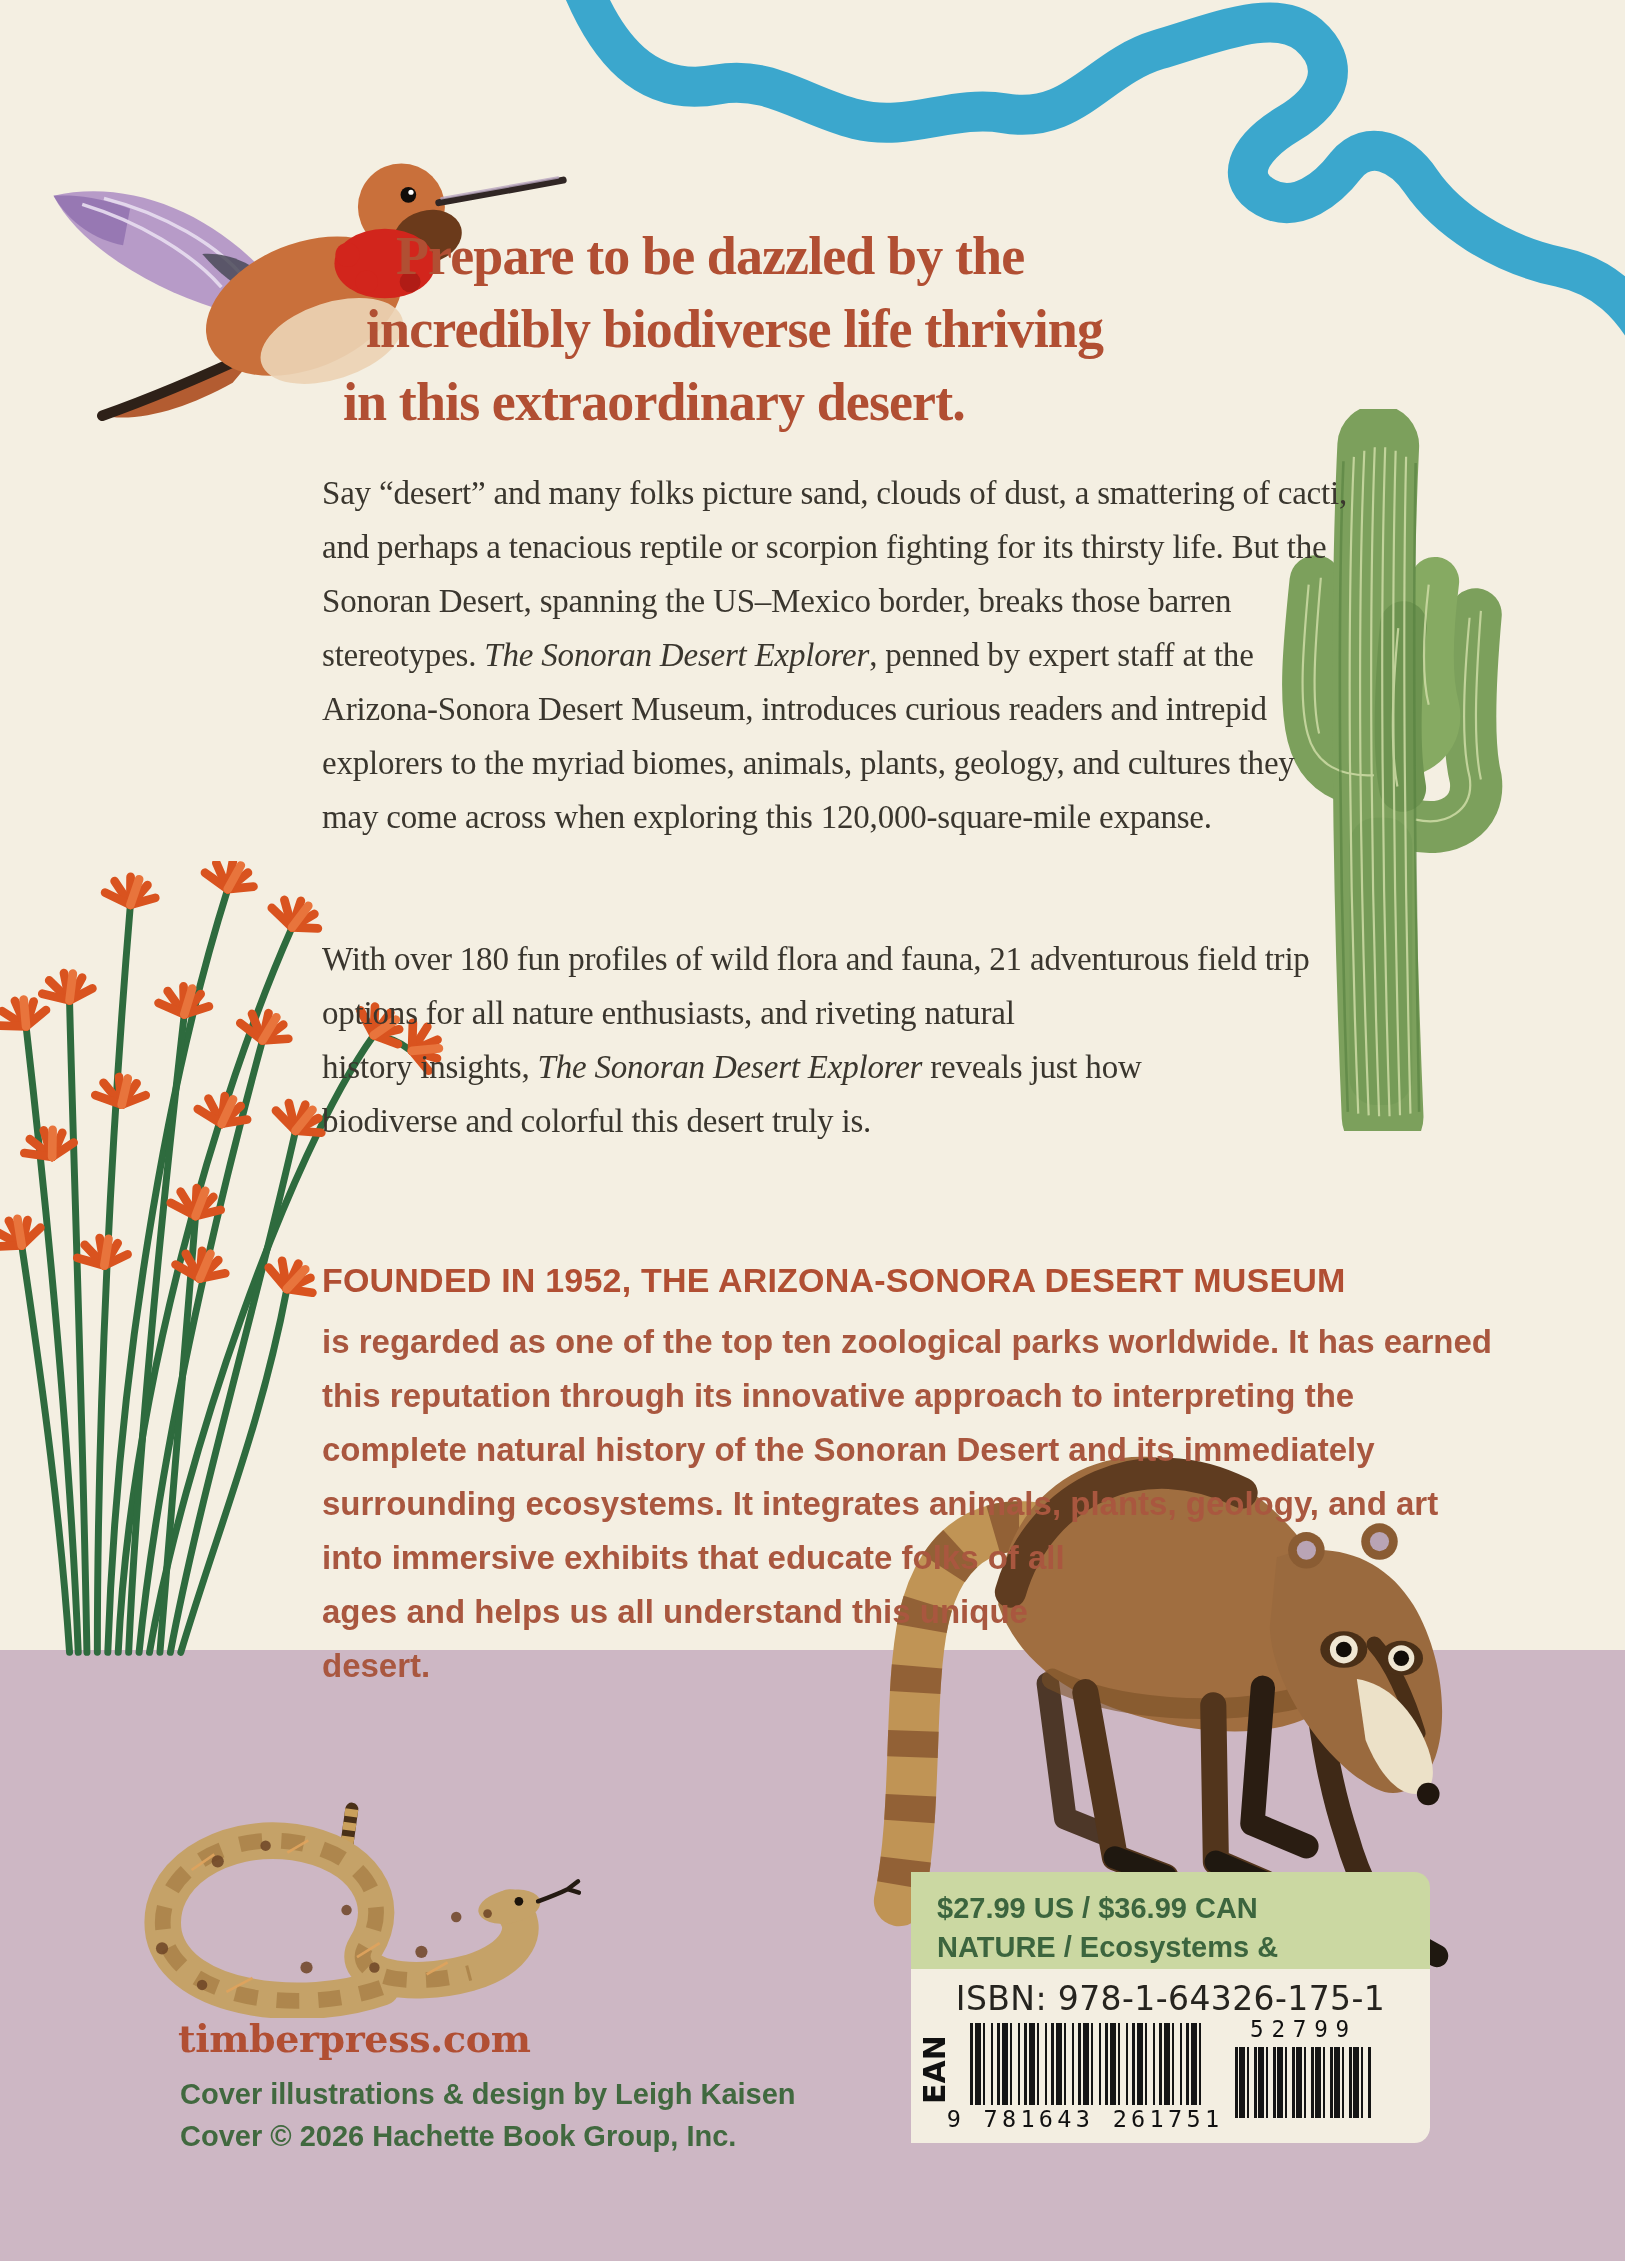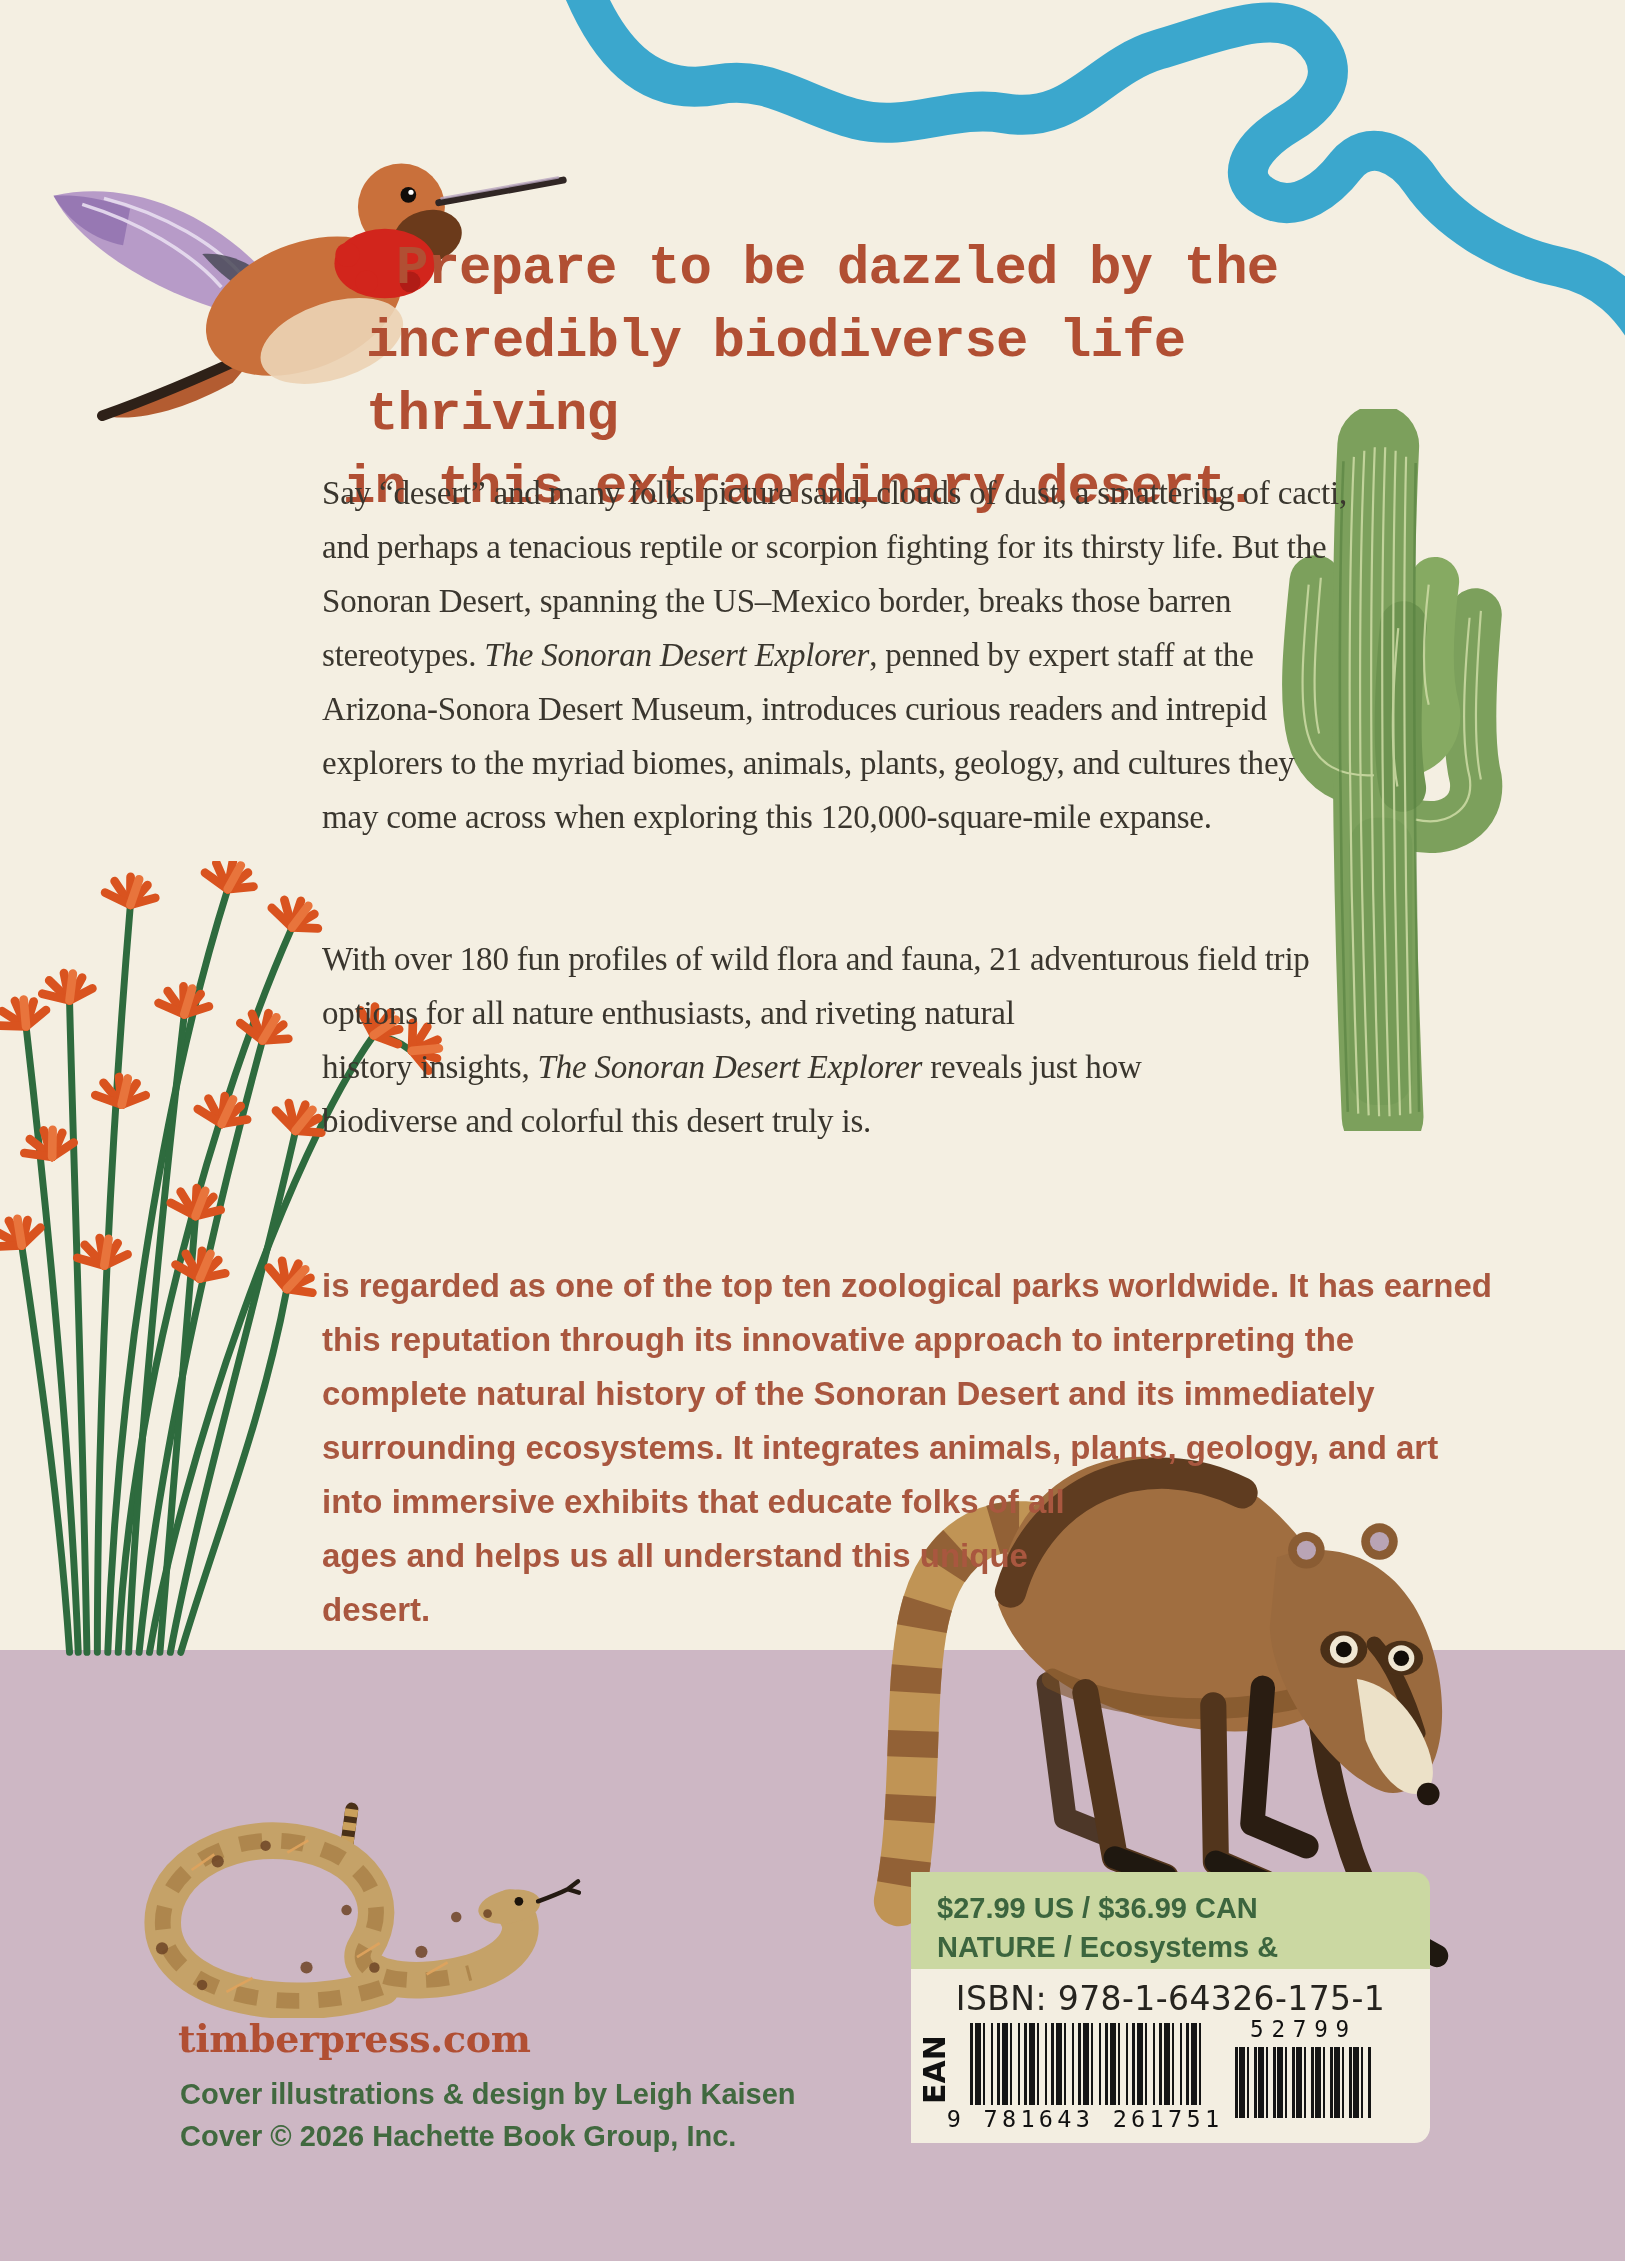--- a/index.html
+++ b/index.html
@@ -10,22 +10,22 @@
   }
   html,body{margin:0;padding:0;background:#888;}
   #page{
     position:relative; width:1625px; height:2261px; overflow:hidden;
     background:var(--cream,#f4efe2);
     font-family:"Liberation Sans", sans-serif;
   }
   .abs{position:absolute;}
   .mauve-band{left:0; top:1650px; width:1625px; height:611px; background:var(--mauve,#cdb7c4);}
   .headline{
-    left:335px; top:232px; width:1131px;
-    font-family:Liberation Mono, monospace; font-weight:700;
+    left:335px; top:220px; width:1131px;
+    font-family:Liberation Serif, serif; font-weight:700;
     font-size:54px; line-height:73px; letter-spacing:-0.9px;
     color:var(--rust,#b14f33);
   }
   .headline .l1{margin-left:61px;}
   .headline .l2{margin-left:31px;}
   .headline .l3{margin-left:8px;}
   .body-copy{
     font-size:33px; line-height:54px; letter-spacing:-0.2px;
     color:var(--text_dark,#3a362e);
     font-family:Liberation Serif, serif;
@@ -270,20 +270,21 @@
   </div>
 
   <p class="abs body-copy para1"><span>Say “desert” and many folks picture sand, clouds of dust, a smattering of cacti, and perhaps a tenacious reptile or scorpion fighting for its thirsty life. But the Sonoran Desert, spanning the US–Mexico border, breaks those barren stereotypes. </span><em>The Sonoran Desert Explorer</em><span>, penned by expert staff at the Arizona-Sonora Desert Museum, introduces curious readers and intrepid explorers to the myriad biomes, animals, plants, geology, and cultures they may come across when exploring this 120,000-square-mile expanse.</span></p>
 
   <div class="abs body-copy para2">
     <div class="part1">With over 180 fun profiles of wild flora and fauna, 21 adventurous field trip options for all nature enthusiasts, and riveting natural</div>
     <div class="part2"><span>history insights, </span><em>The Sonoran Desert Explorer</em><span> reveals just how biodiverse and colorful this desert truly is.</span></div>
   </div>
 
   <div class="abs museum">
+    <h2 class="museum-heading">FOUNDED IN 1952, THE ARIZONA-SONORA DESERT MUSEUM</h2>
     <p class="m1">is regarded as one of the top ten zoological parks worldwide. It has earned this reputation through its innovative approach to interpreting the complete natural history of the Sonoran Desert and its immediately surrounding ecosystems. It integrates animals, plants, geology, and art</p>
     <p class="m2">into immersive exhibits that educate folks of all ages and helps us all understand this unique desert.</p>
   </div>
 
   <div class="abs website">timberpress.com</div>
   <div class="abs credits">
     <p>Cover illustrations &amp; design by Leigh Kaisen</p>
     <p>Cover © 2026 Hachette Book Group, Inc.</p>
   </div>
 

